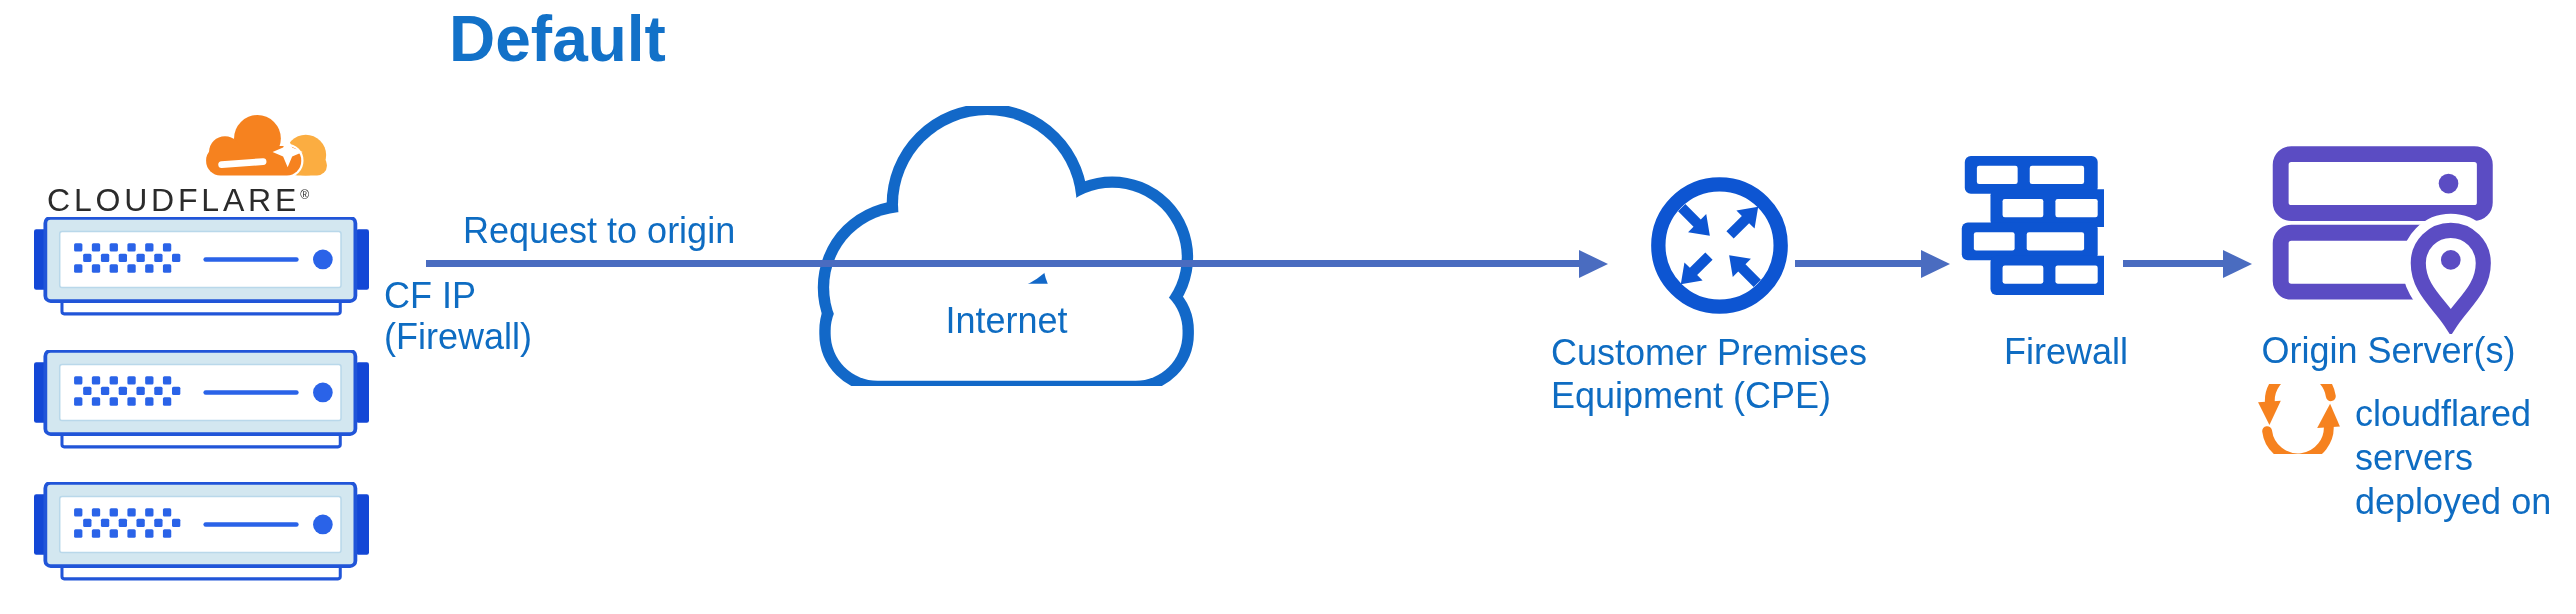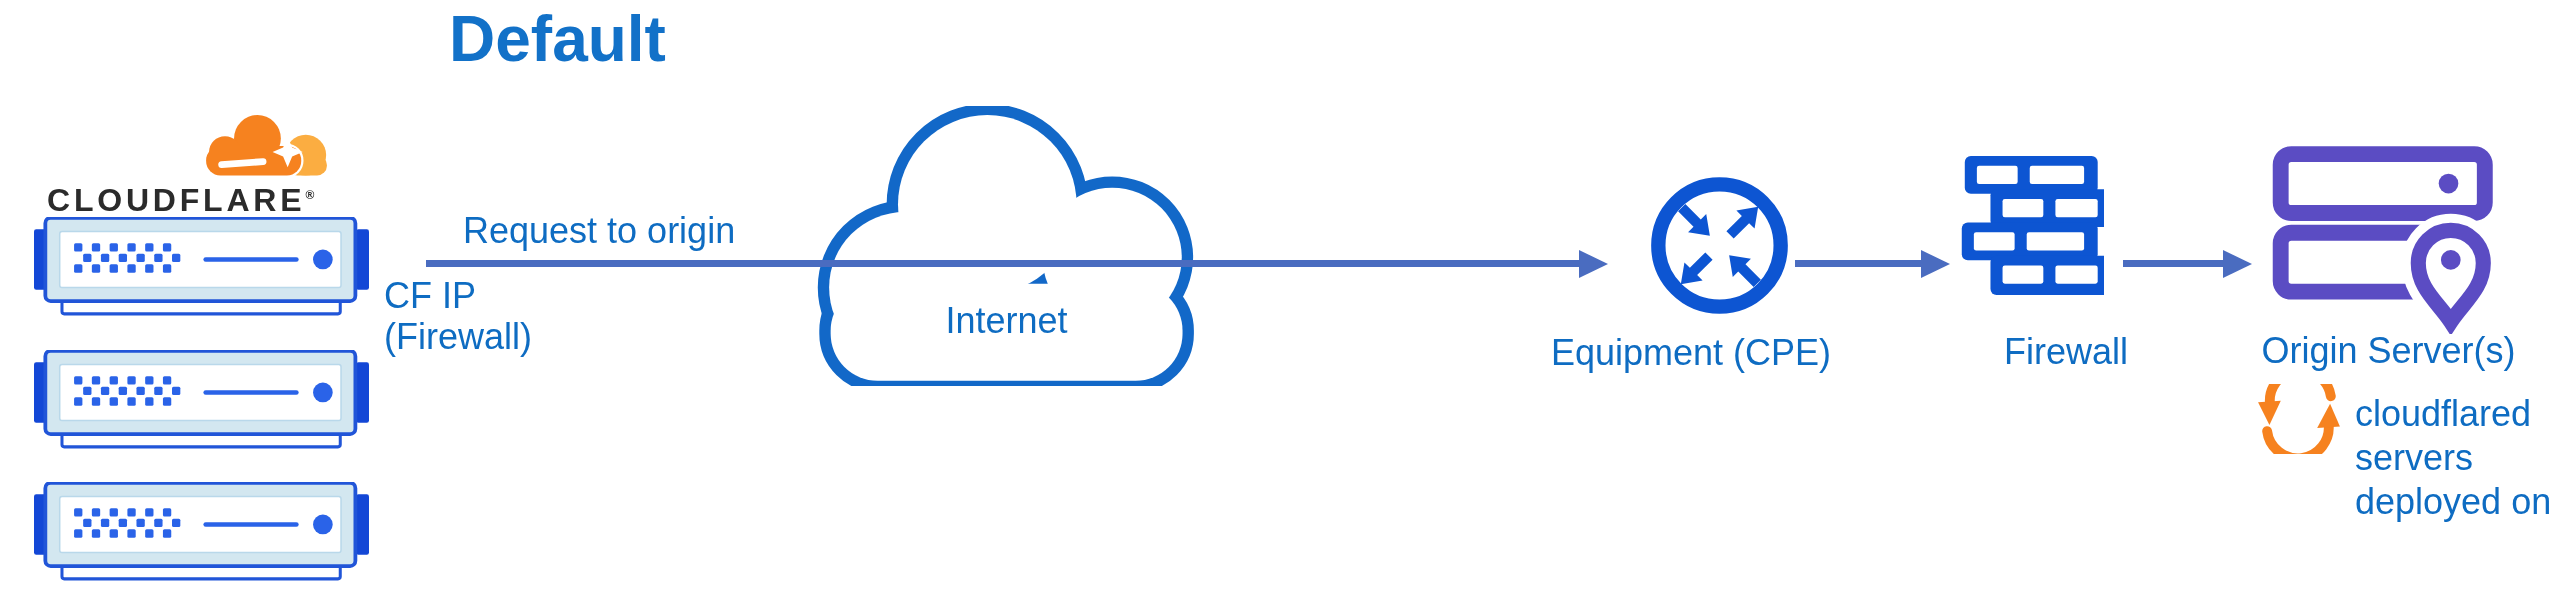--- a/index.html
+++ b/index.html
@@ -2,21 +2,21 @@
 <html style="font-size:12px"><head>
 <meta charset="utf-8">
 <style>
   html,body{margin:0;padding:0;background:#fff;}
   .canvas{position:relative;width:2576px;height:614px;background:#fff;overflow:hidden;
           font-family:"Liberation Sans", sans-serif;}
   .abs{position:absolute;}
   .title{left:449px;top:1.5px;font-size:64px;font-weight:600;color:#1271c8;white-space:nowrap;}
   .label{position:absolute;font-size:36px;line-height:42px;color:#0e6cc2;white-space:nowrap;}
   .center{text-align:center;}
-  .wordmark{left:47px;top:182px;width:303px;font-size:32px;font-weight:700;letter-spacing:3.8px;
+  .wordmark{left:47px;top:182px;width:303px;font-size:32px;font-weight:400;letter-spacing:3.8px;
             color:#2b2b2b;white-space:nowrap;}
   .wordmark sup{font-size:12px;letter-spacing:0;vertical-align:super;}
   .shaft{position:absolute;height:6.8px;background:#4a6cc0;top:260px;z-index:4;}
   .ah{position:absolute;width:0;height:0;border-top:14.4px solid transparent;
       border-bottom:14.4px solid transparent;border-left:29px solid #4a6cc0;top:250px;z-index:4;}
   .server-svg{position:absolute;left:34px;width:335px;height:100px;}
   .z1{z-index:1}.z5{z-index:5}
 </style>
 </head>
 <body>
@@ -117,20 +117,21 @@
   <svg class="abs" style="left:1647px;top:173px" width="145" height="145" viewBox="0 0 192 192">
     <circle cx="96" cy="96" r="81" fill="#ffffff" stroke="#0d55d2" stroke-width="19"></circle>
     <g fill="#0d55d2">
       <path transform="translate(64,64) rotate(45) scale(0.85)" d="M -30 -8 L 4 -8 L 4 -20 L 32 0 L 4 20 L 4 8 L -30 8 Z"></path>
       <path transform="translate(128,64) rotate(-45) scale(0.85)" d="M -30 -8 L 4 -8 L 4 -20 L 32 0 L 4 20 L 4 8 L -30 8 Z"></path>
       <path transform="translate(64,128) rotate(135) scale(0.85)" d="M -30 -8 L 4 -8 L 4 -20 L 32 0 L 4 20 L 4 8 L -30 8 Z"></path>
       <path transform="translate(128,128) rotate(-135) scale(0.85)" d="M -30 -8 L 4 -8 L 4 -20 L 32 0 L 4 20 L 4 8 L -30 8 Z"></path>
     </g>
   </svg>
   <div class="label" style="left:1551px;top:331px;line-height:43px">
+    <div>Customer Premises</div>
     <div>Equipment (CPE)</div>
   </div>
 
   <div class="shaft" style="left:1795px;width:126px"></div>
   <div class="ah" style="left:1921px"></div>
 
   <svg class="abs" style="left:1960px;top:153px" width="144" height="148" viewBox="0 0 190 196">
     <g fill="#0d55d2">
       <rect x="6" y="4" width="176" height="50" rx="8"></rect>
       <rect x="40" y="48" width="176" height="50" rx="8" transform="translate(0,0)"></rect>

